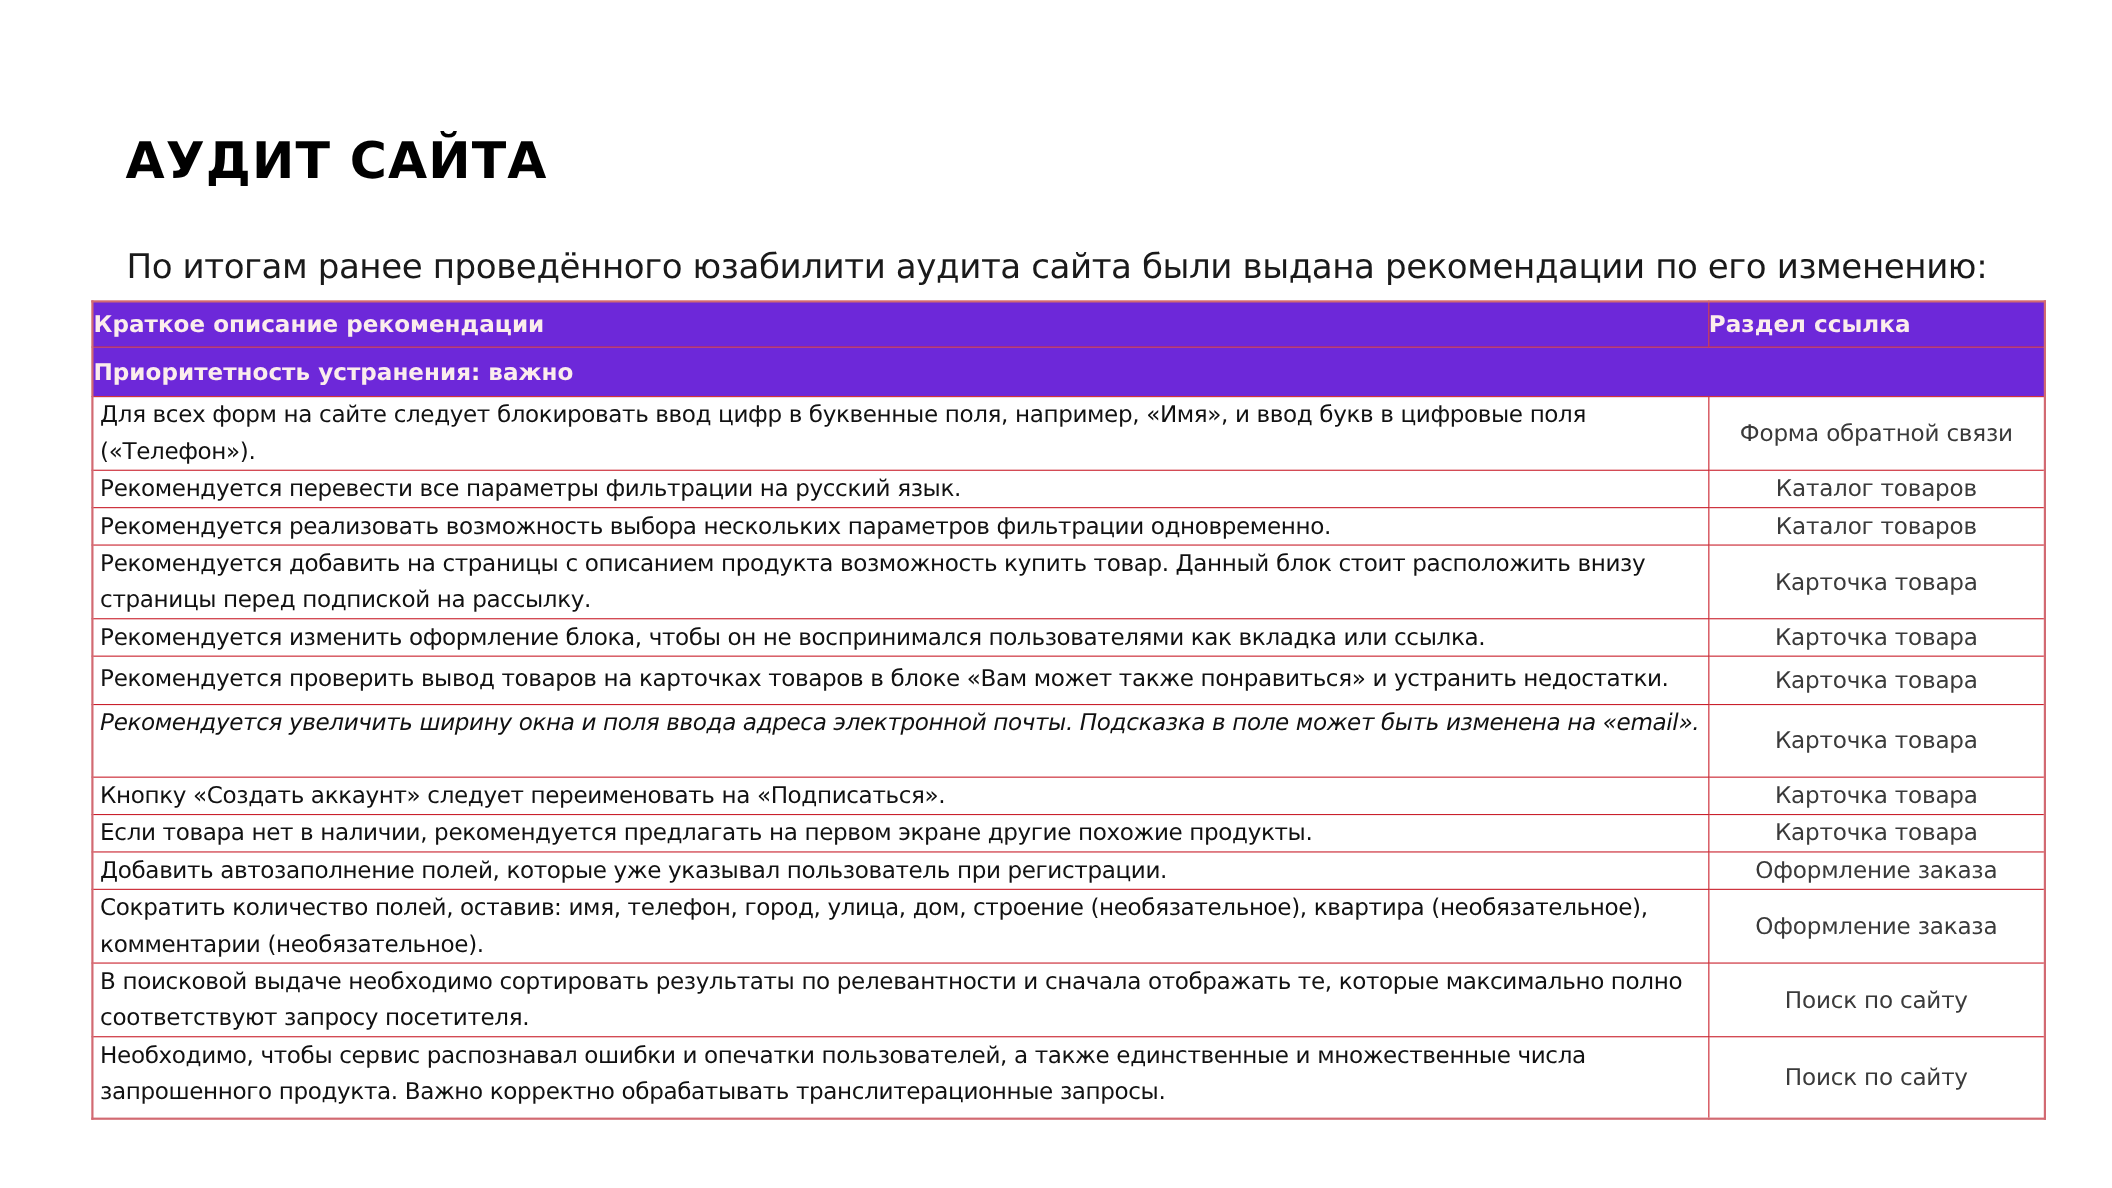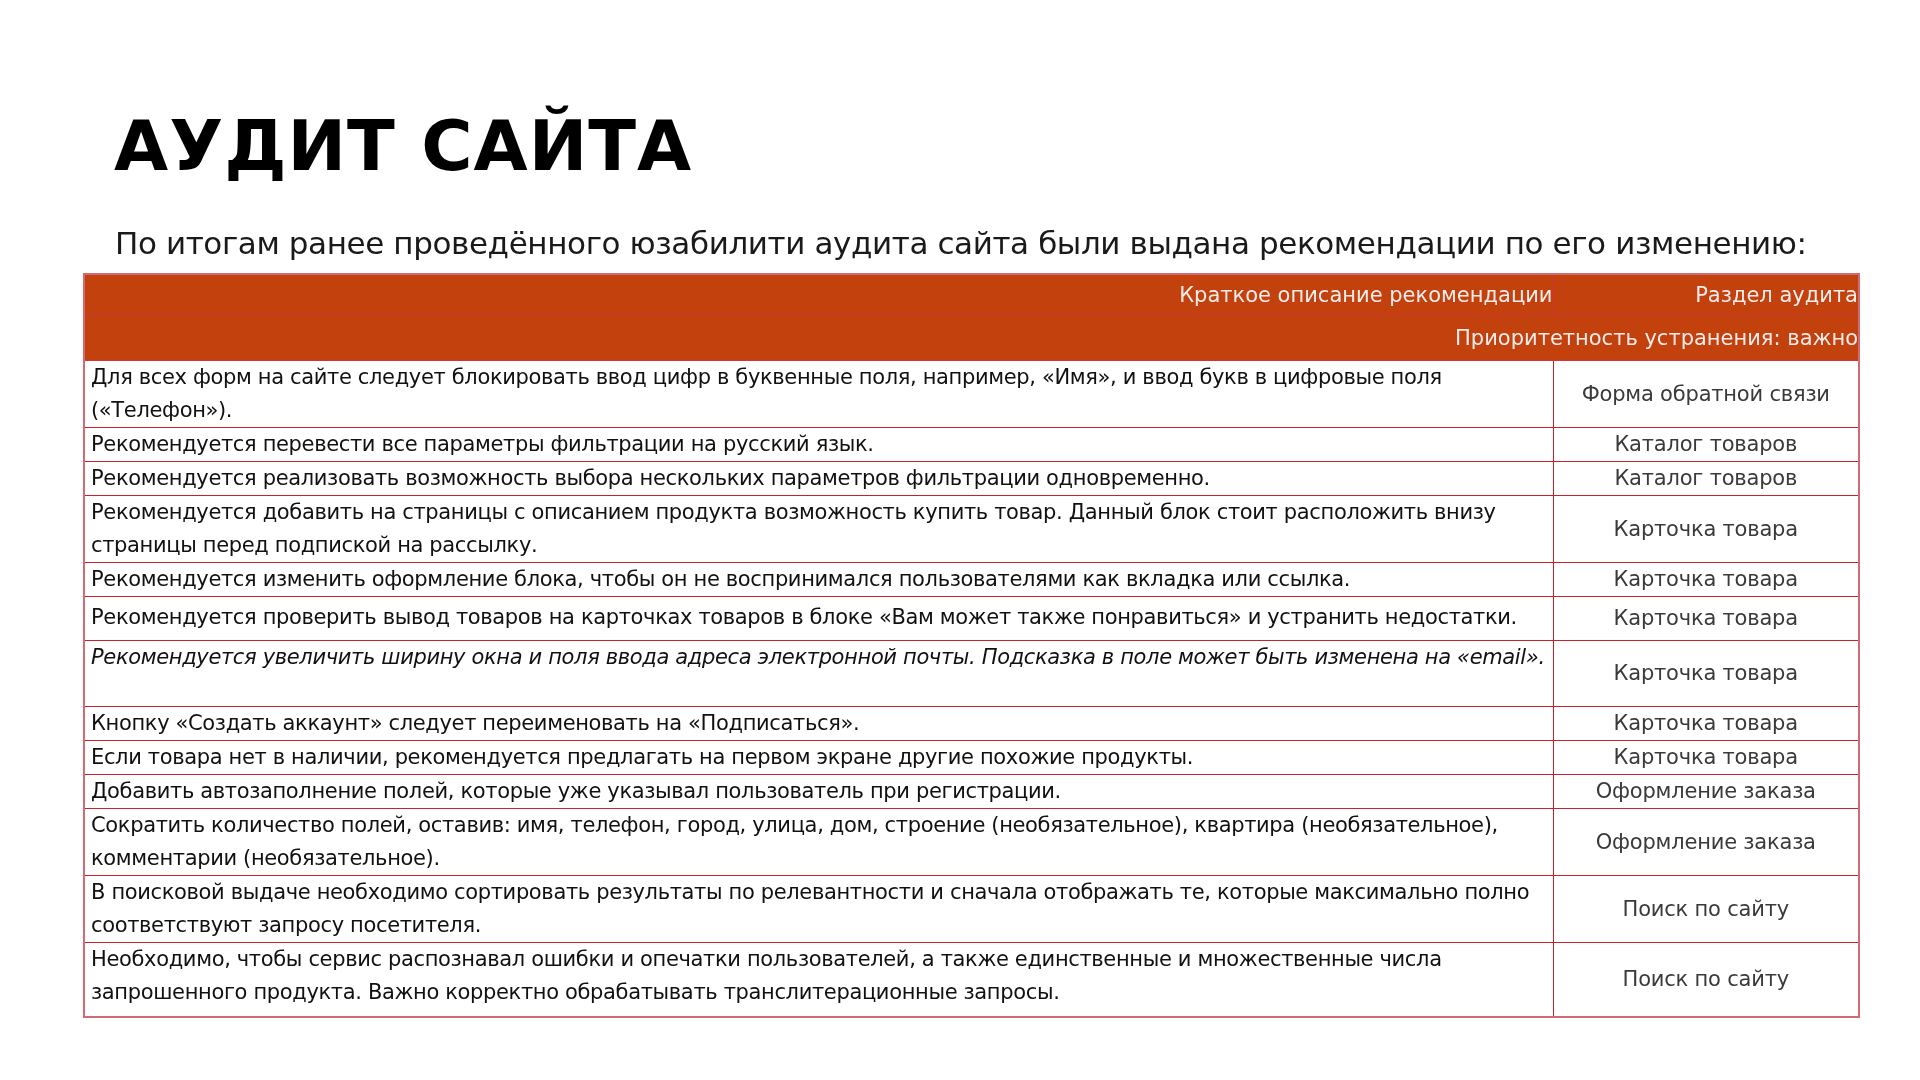--- a/index.html
+++ b/index.html
@@ -3,37 +3,37 @@
   <meta charset="utf-8">
   <style>
     html, body { margin: 0; padding: 0; }
     body {
       width: 1920px; height: 1080px; background: #ffffff; position: relative; overflow: hidden;
       font-family: "DejaVu Sans", sans-serif; color: #111;
     }
     .title {
       position: absolute; left: 114px; top: 108px;
       font-family: "DejaVu Sans", sans-serif; font-weight: bold;
-      font-size: 70px; letter-spacing: 1px; color: #000; line-height: 76px; margin: 0;
+      font-size: 46px; letter-spacing: 1px; color: #000; line-height: 76px; margin: 0;
     }
     .subtitle {
       position: absolute; left: 115px; top: 221px;
       font-family: "DejaVu Sans", sans-serif; font-size: 31px; color: #1a1a1a;
       line-height: 44px; letter-spacing: -0.4px; margin: 0; white-space: nowrap;
     }
     table.audit {
       position: absolute; left: 83px; top: 273px; width: 1775px;
       border-collapse: collapse; table-layout: fixed;
       border: 2px solid #d26a72;
     }
     table.audit col.c1 { width: 1469px; }
     table.audit col.c2 { width: 306px; }
     table.audit th {
-      background: #c2410c; color: #fbecec; font-weight: normal;
-      font-size: 21px; text-align: right; height: 40px; padding: 0;
+      background: #6d28d9; color: #fbecec; font-weight: bold;
+      font-size: 21px; text-align: left; height: 40px; padding: 0;
       border: 1px solid #d3333a;
     }
     table.audit tr.prio th { height: 44px; }
     table.audit td {
       border: 1px solid #c9202c; padding: 0 6px;
       font-size: 21px; line-height: 33px; vertical-align: top; letter-spacing: -0.35px;
     }
     table.audit td.desc { color: #111; padding-top: 0; }
     table.audit td.sec {
       color: #3a3a3a; text-align: center; vertical-align: middle;
@@ -47,21 +47,21 @@
 <p class="subtitle">По итогам ранее проведённого юзабилити аудита сайта были выдана рекомендации по его изменению:</p>
 
 <table class="audit">
   <colgroup>
       <col class="c1">
       <col class="c2">
     </colgroup>
   <thead>
     <tr>
       <th>Краткое описание рекомендации</th>
-      <th>Раздел аудита</th>
+      <th>Раздел ссылка</th>
     </tr>
     <tr class="prio">
       <th colspan="2">Приоритетность устранения: важно</th>
     </tr>
   </thead>
   <tbody id="rows">
       <tr style="height: 66px;">
         <td class="desc" style="padding-top: 0px;">Для всех форм на сайте следует блокировать ввод цифр в буквенные поля, например, «Имя», и ввод букв в цифровые поля («Телефон»).</td>
         <td class="sec">Форма обратной связи</td>
       </tr>

